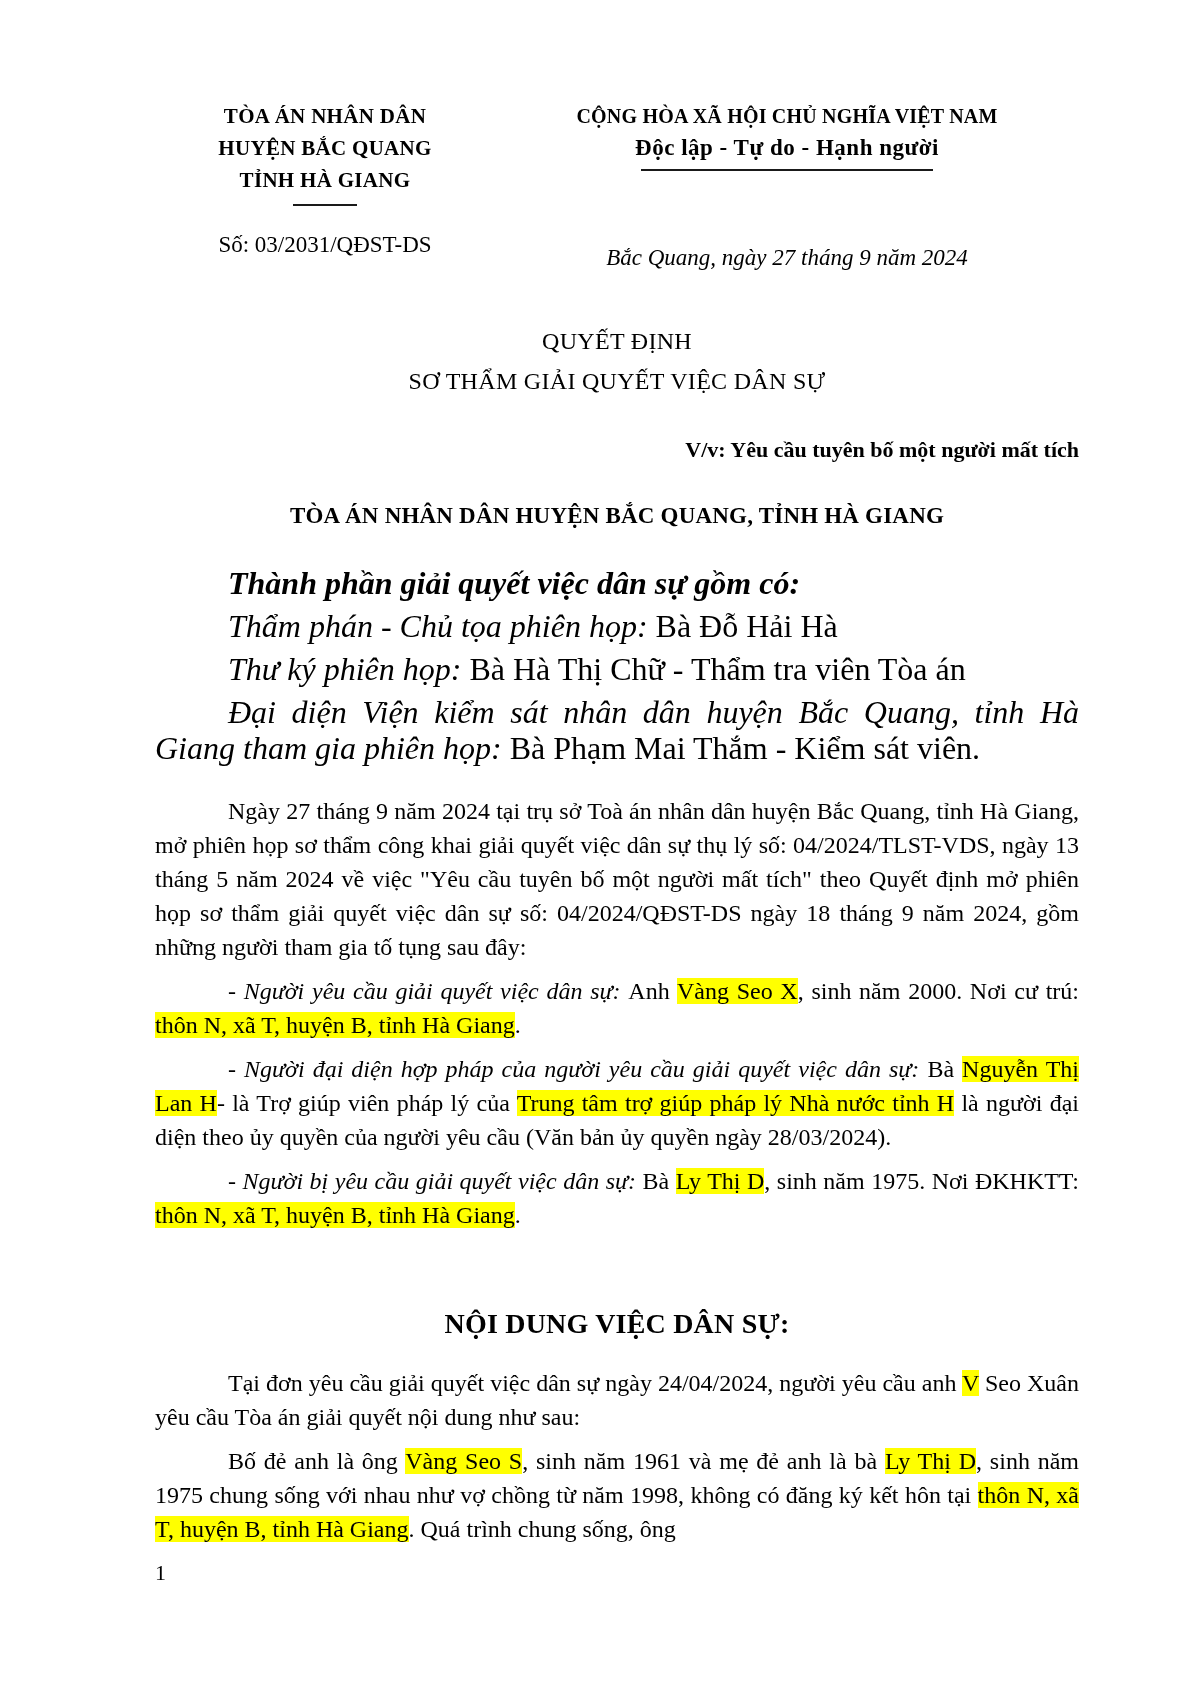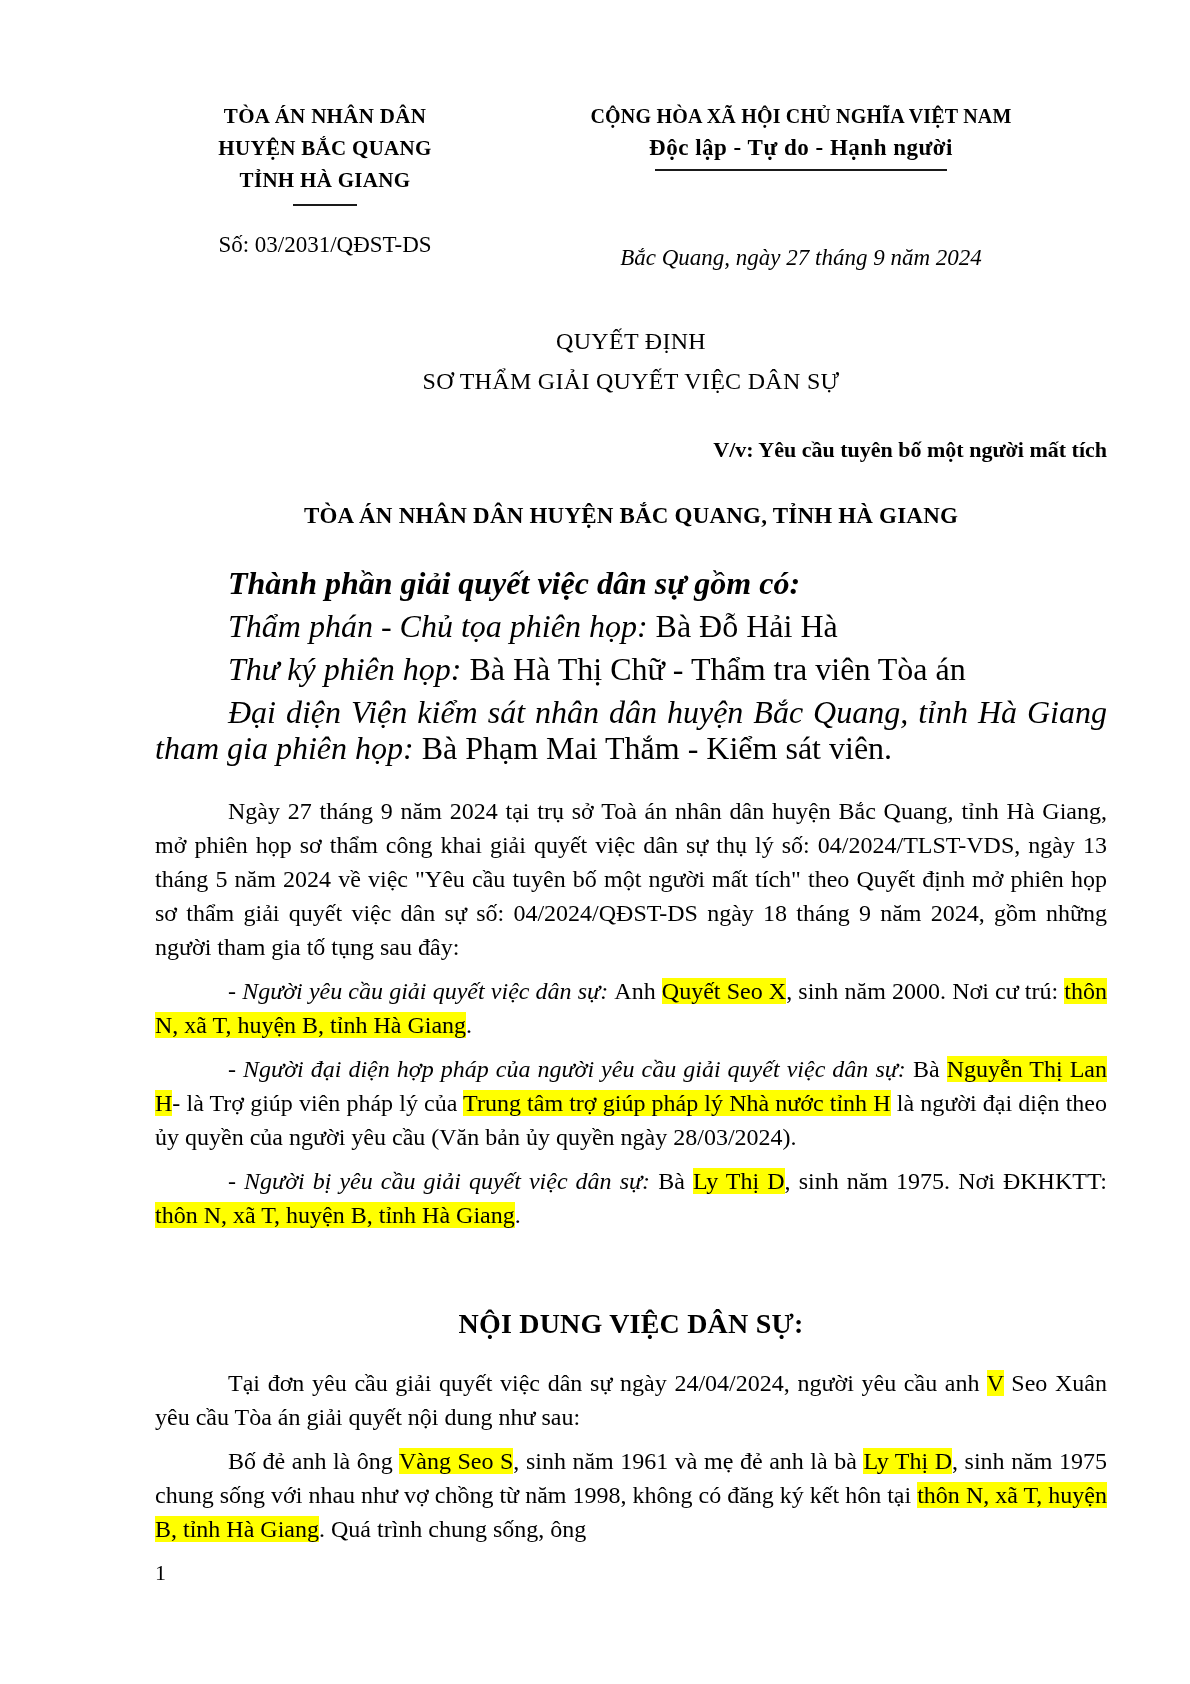--- a/index.html
+++ b/index.html
@@ -1,20 +1,20 @@
 <!DOCTYPE html>
 <html lang="vi"><head>
 <meta charset="utf-8">
 <style>
   html,body { margin:0; padding:0; background:#ffffff; }
   .page {
     position:relative;
     width:1190px; height:1684px;
     box-sizing:border-box;
-    padding:100px 83px 0 155px;
+    padding:100px 111px 0 155px;
     background:#ffffff;
     color:#000;
     font-family:"Liberation Serif","DejaVu Serif",serif;
     overflow:hidden;
   }
   .it { font-style:italic; }
 
   .header { display:flex; align-items:flex-start; }
   .header-left { width:340px; text-align:center; }
   .court-line { font-size:21px; font-weight:bold; line-height:32px; letter-spacing:0.3px; }
@@ -73,21 +73,21 @@
 
   <div class="panel">
     <p class="panel-heading">Thành phần giải quyết việc dân sự gồm có:</p>
     <p><span class="it">Thẩm phán - Chủ tọa phiên họp: </span><span>Bà Đỗ Hải Hà</span></p>
     <p><span class="it">Thư ký phiên họp: </span><span>Bà Hà Thị Chữ - Thẩm tra viên Tòa án</span></p>
     <p><span class="it">Đại diện Viện kiểm sát nhân dân huyện Bắc Quang, tỉnh Hà Giang tham gia phiên họp: </span><span>Bà Phạm Mai Thắm - Kiểm sát viên.</span></p>
   </div>
 
   <div class="body-text">
     <p class="para"><span>Ngày 27 tháng 9 năm 2024 tại trụ sở Toà án nhân dân huyện Bắc Quang, tỉnh Hà Giang, mở phiên họp sơ thẩm công khai giải quyết việc dân sự thụ lý số: 04/2024/TLST-VDS, ngày 13 tháng 5 năm 2024 về việc "Yêu cầu tuyên bố một người mất tích" theo Quyết định mở phiên họp sơ thẩm giải quyết việc dân sự số: 04/2024/QĐST-DS ngày 18 tháng 9 năm 2024, gồm những người tham gia tố tụng sau đây:</span></p>
-    <p class="para"><span class="it">- Người yêu cầu giải quyết việc dân sự: </span><span>Anh </span><span class="hl" style="background: rgb(255, 255, 0);">Quyết Seo X</span><span>, sinh năm 2000. Nơi cư trú: </span><span class="hl" style="background: rgb(255, 255, 0);">thôn N, xã T, huyện B, tỉnh Hà Giang</span><span>.</span></p>
+    <p class="para"><span class="it">- Người yêu cầu giải quyết việc dân sự: </span><span>Anh </span><span class="hl" style="background: rgb(255, 255, 0);">Vàng Seo X</span><span>, sinh năm 2000. Nơi cư trú: </span><span class="hl" style="background: rgb(255, 255, 0);">thôn N, xã T, huyện B, tỉnh Hà Giang</span><span>.</span></p>
     <p class="para"><span class="it">- Người đại diện hợp pháp của người yêu cầu giải quyết việc dân sự: </span><span>Bà </span><span class="hl" style="background: rgb(255, 255, 0);">Nguyễn Thị Lan H</span><span>- là Trợ giúp viên pháp lý của </span><span class="hl" style="background: rgb(255, 255, 0);">Trung tâm trợ giúp pháp lý Nhà nước tỉnh H</span><span> là người đại diện theo ủy quyền của người yêu cầu (Văn bản ủy quyền ngày 28/03/2024).</span></p>
     <p class="para"><span class="it">- Người bị yêu cầu giải quyết việc dân sự: </span><span>Bà </span><span class="hl" style="background: rgb(255, 255, 0);">Ly Thị D</span><span>, sinh năm 1975. Nơi ĐKHKTT: </span><span class="hl" style="background: rgb(255, 255, 0);">thôn N, xã T, huyện B, tỉnh Hà Giang</span><span>.</span></p>
     <div class="section-heading">NỘI DUNG VIỆC DÂN SỰ:</div>
     <p class="para"><span>Tại đơn yêu cầu giải quyết việc dân sự ngày 24/04/2024, người yêu cầu anh </span><span class="hl" style="background: rgb(255, 255, 0);">V</span><span> Seo Xuân yêu cầu Tòa án giải quyết nội dung như sau:</span></p>
     <p class="para"><span>Bố đẻ anh là ông </span><span class="hl" style="background: rgb(255, 255, 0);">Vàng Seo S</span><span>, sinh năm 1961 và mẹ đẻ anh là bà </span><span class="hl" style="background: rgb(255, 255, 0);">Ly Thị D</span><span>, sinh năm 1975 chung sống với nhau như vợ chồng từ năm 1998, không có đăng ký kết hôn tại </span><span class="hl" style="background: rgb(255, 255, 0);">thôn N, xã T, huyện B, tỉnh Hà Giang</span><span>. Quá trình chung sống, ông</span></p>
   </div>
 
   <div class="page-number">1</div>
 
 </div>

